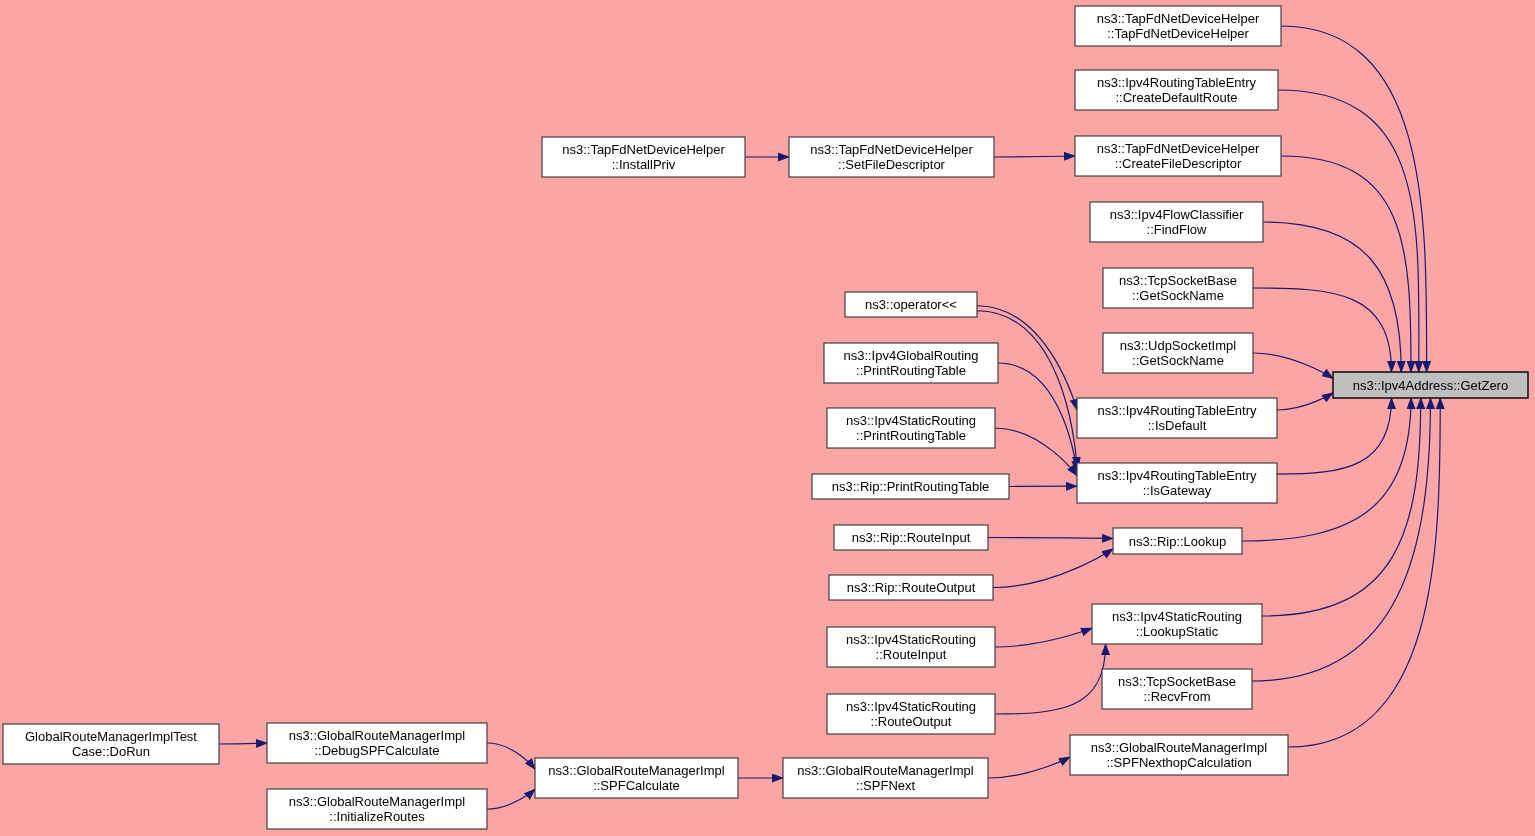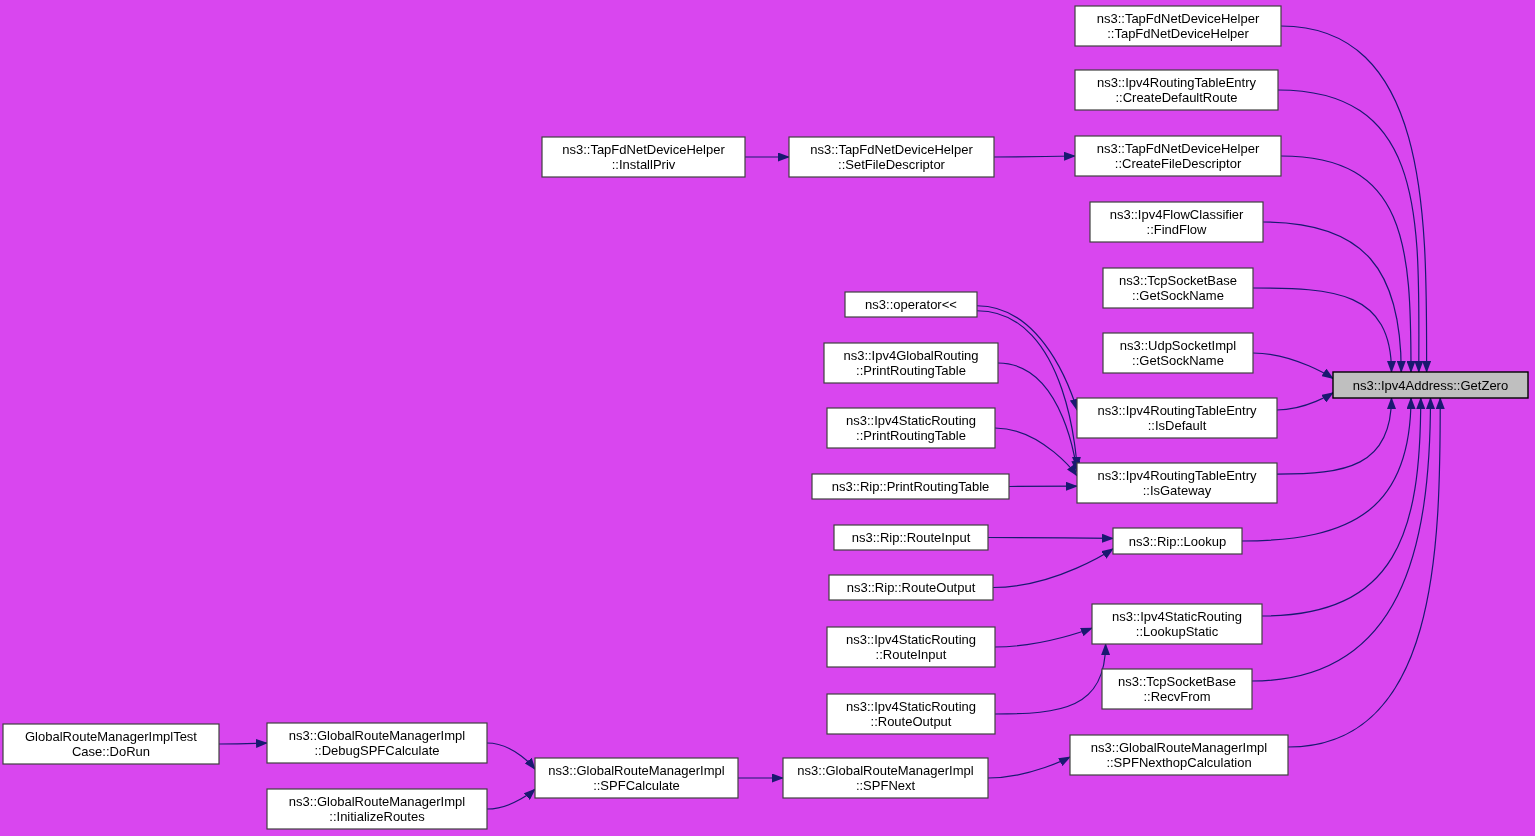--- a/index.html
+++ b/index.html
@@ -1,16 +1,16 @@
 <!DOCTYPE html>
 <html><head>
 <meta charset="utf-8">
 <style>
   html, body { margin: 0; padding: 0; background: #ffffff; }
-  .canvas { position: relative; width: 1535px; height: 836px; background: #d946ef; overflow: hidden; }
+  .canvas { position: relative; width: 1535px; height: 836px; background: #fca5a5; overflow: hidden; }
   svg { display: block; }
   svg text {
     font-family: "Liberation Sans", "DejaVu Sans", sans-serif;
     font-size: 13px;
     fill: #000000;
   }
   .node rect { cursor: pointer; }
 </style>
 </head>
 <body>

